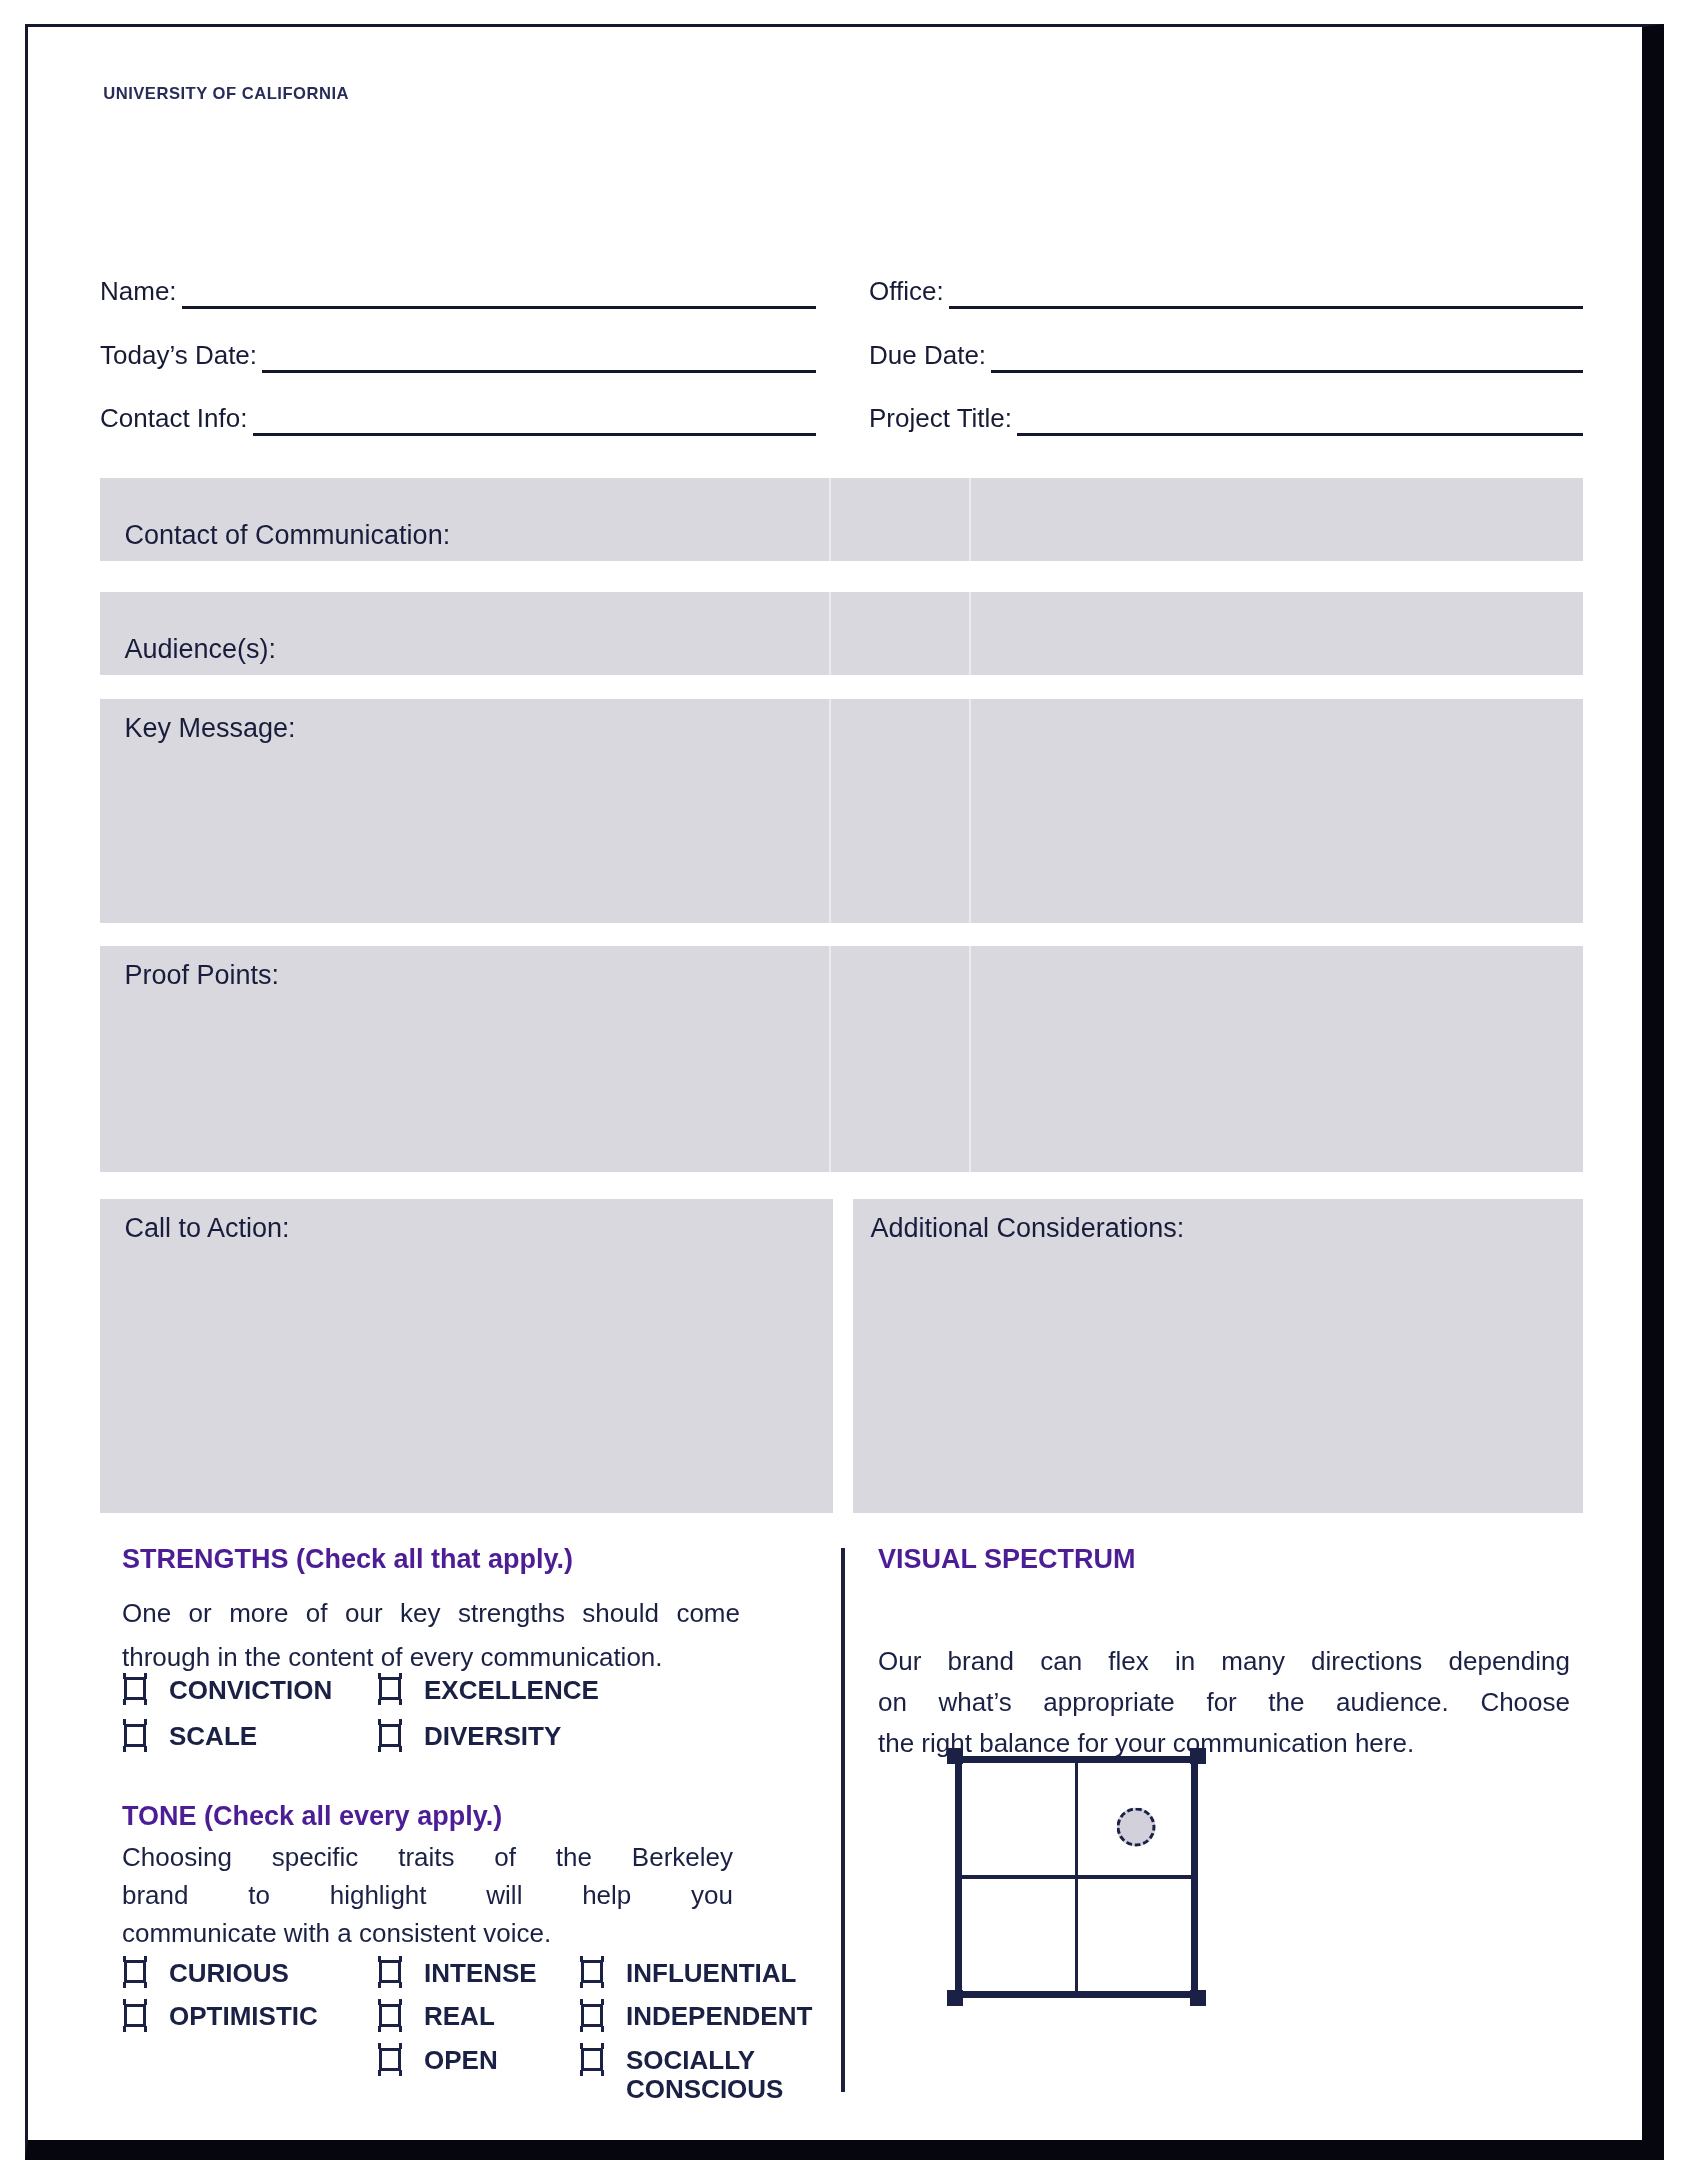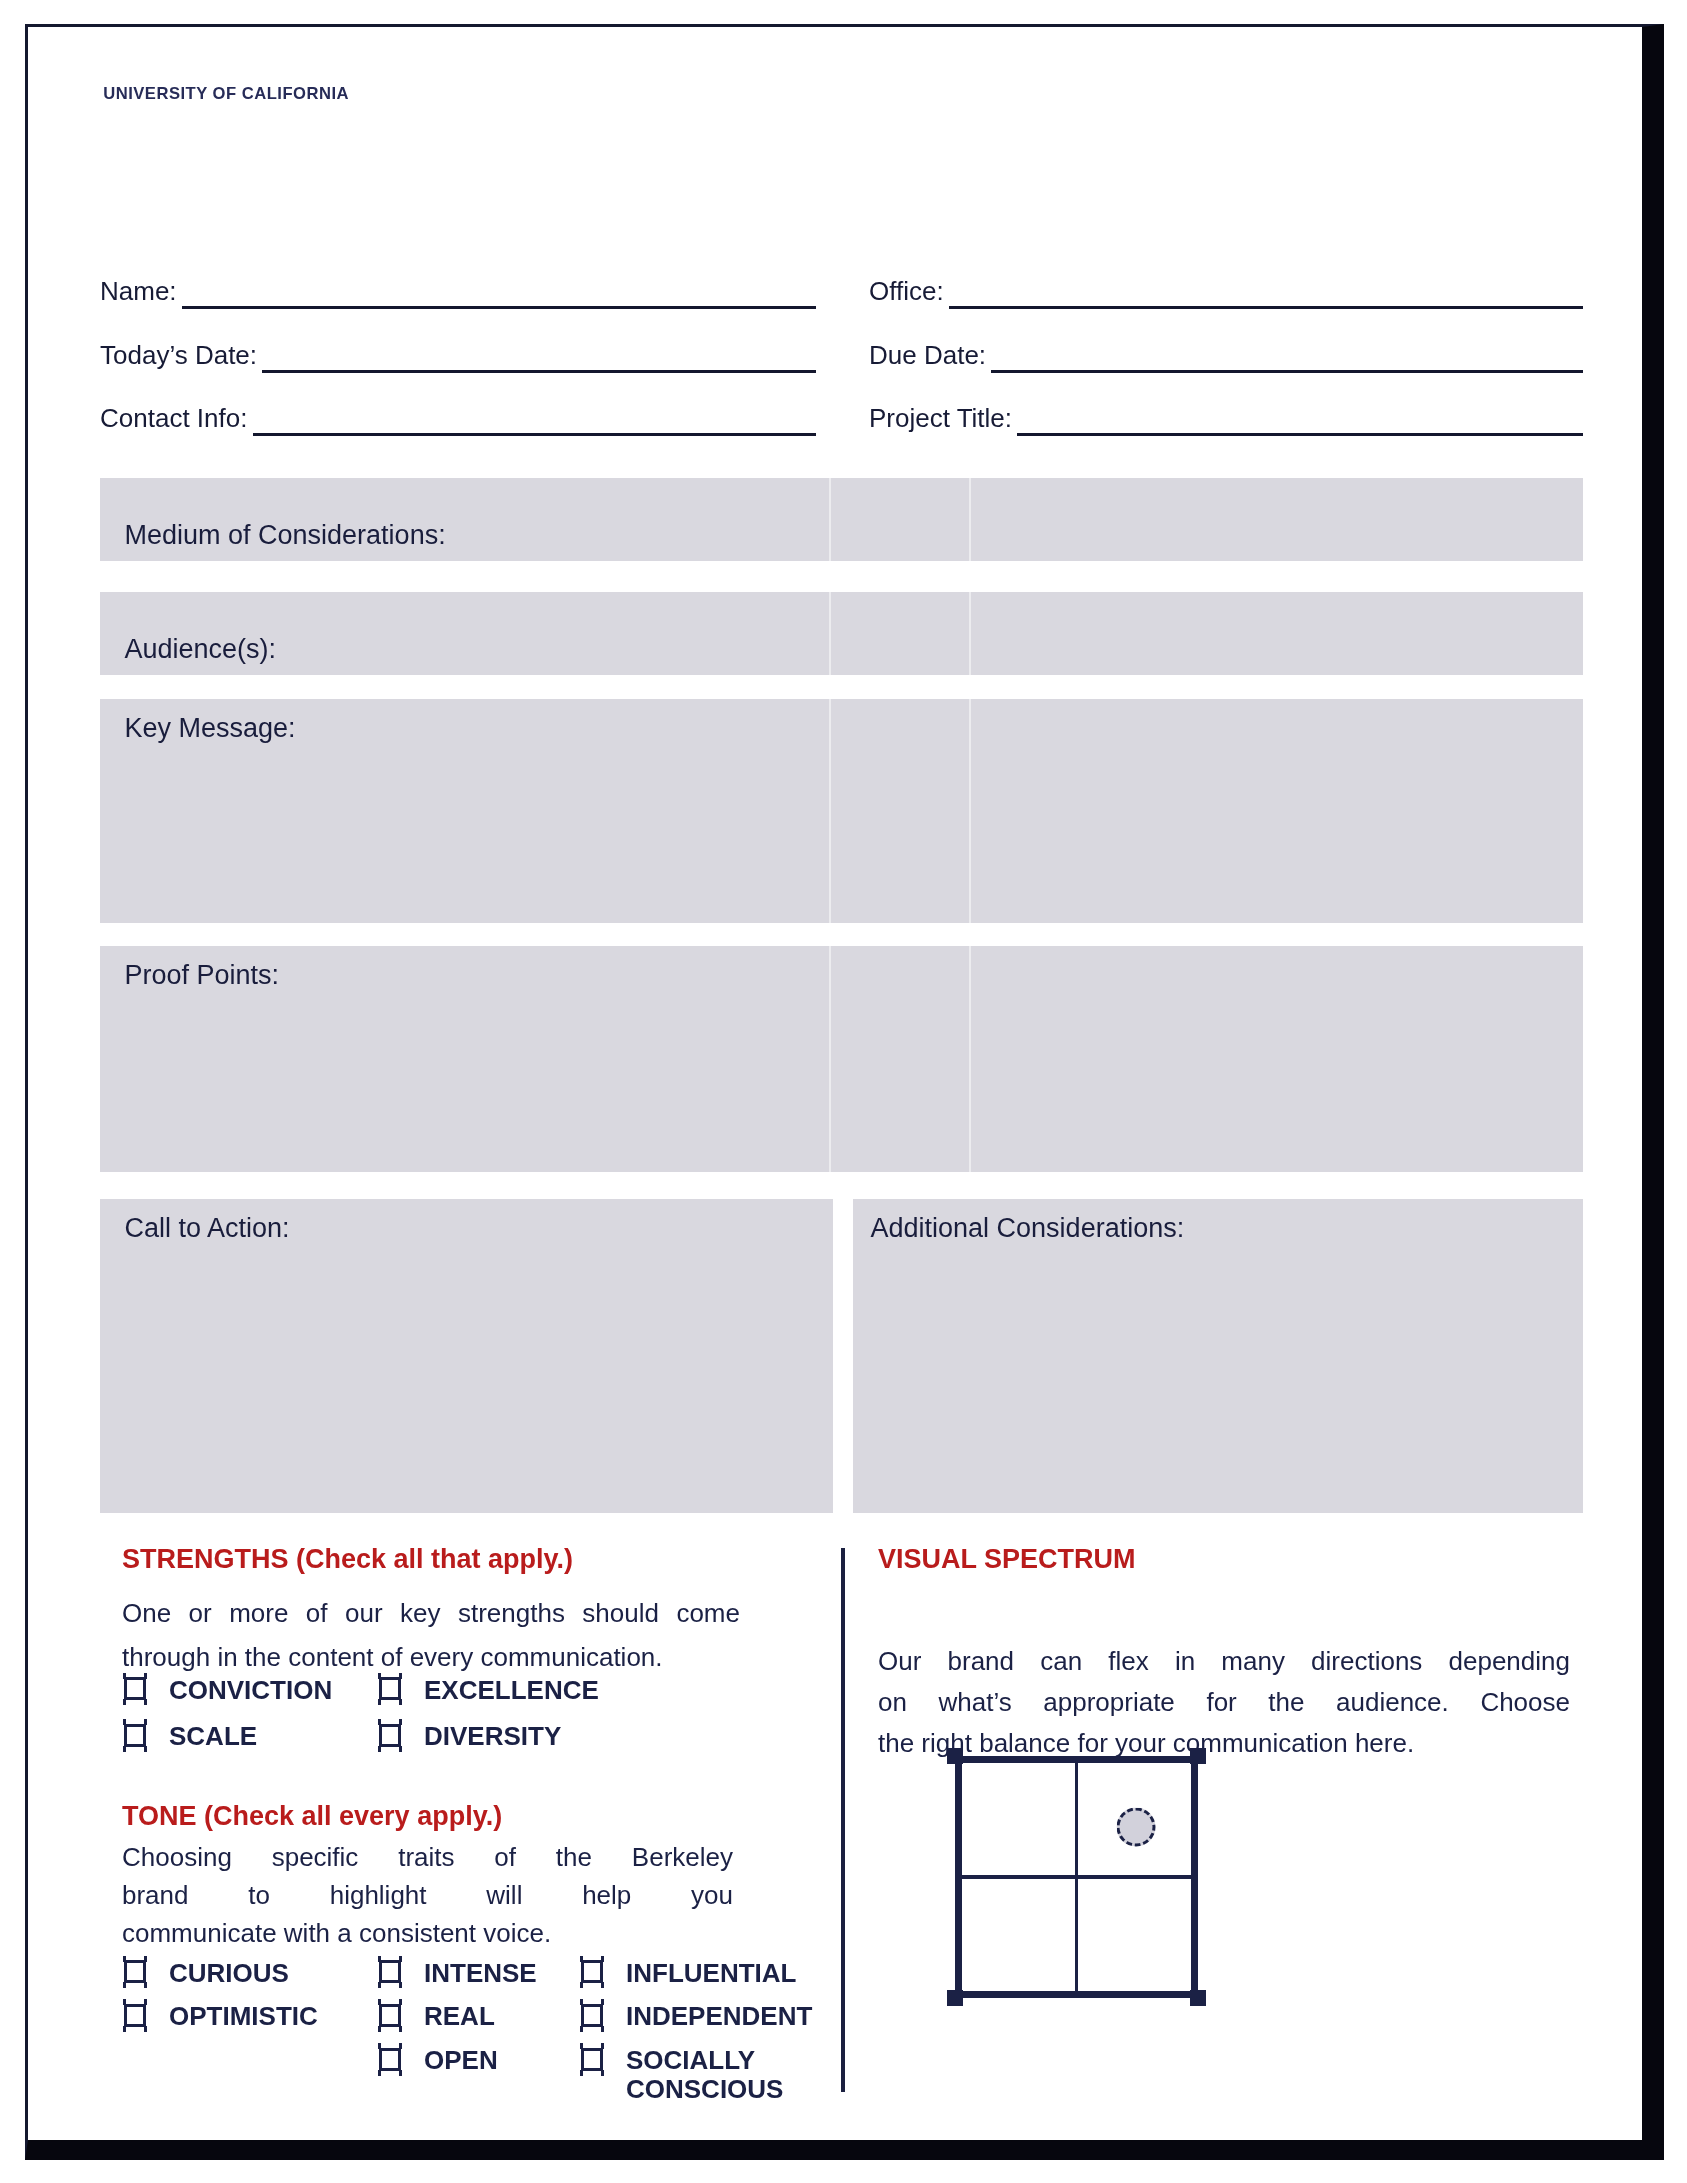--- a/index.html
+++ b/index.html
@@ -30,21 +30,21 @@
   .field-line{flex:1;border-bottom:3.5px solid #14172e;height:100%;margin-left:5.2px;}
   
   .panel{
     position:absolute;background:#d9d8df;box-sizing:border-box;
     font-size:27px;color:#191d3c;
   }
   .panel.bottom-label{display:flex;align-items:flex-end;padding:0 0 10.5px 24.5px;}
   .panel.top-label{padding:14px 0 0 24.5px;}
   .panel .collines{position:absolute;top:0;bottom:0;width:1.7px;background:rgba(255,255,255,0.5);}
   
-  .sec-heading{position:absolute;font-size:27px;font-weight:bold;color:#b91c1c;white-space:nowrap;}
+  .sec-heading{position:absolute;font-size:27px;font-weight:bold;color:#4c1d95;white-space:nowrap;}
   .jlines{position:absolute;font-size:26px;color:#1b2145;text-align:justify;}
   .jlines > div:not(:last-child){text-align-last:justify;}
   
   .opt{display:flex;align-items:flex-start;}
   .cb{
     position:relative;width:22px;height:23px;border:3.5px solid #1b2145;
     box-sizing:border-box;flex:0 0 auto;margin-top:4.4px;background:#fff;
   }
   .cb::before,.cb::after{
     content:"";position:absolute;left:-4.4px;right:-4.4px;height:6.1px;
@@ -107,21 +107,21 @@
 <div class="field-row" style="left:869px;top:331px;width:714px;">
   <span class="field-label">Due Date:</span>
   <span class="field-line"></span>
 </div>
 <div class="field-row" style="left:869px;top:394px;width:714px;">
   <span class="field-label">Project Title:</span>
   <span class="field-line"></span>
 </div>
 
 <div class="panel bottom-label" style="left:100px;top:478px;width:1483px;height:83px;">
-  <span>Medium of Considerations:</span>
+  <span>Contact of Communication:</span>
   <span class="collines" style="left:729px;"></span>
   <span class="collines" style="left:869px;"></span>
 </div>
 
 <div class="panel bottom-label" style="left:100px;top:592px;width:1483px;height:83px;">
   <span>Audience(s):</span>
   <span class="collines" style="left:729px;"></span>
   <span class="collines" style="left:869px;"></span>
 </div>
 

